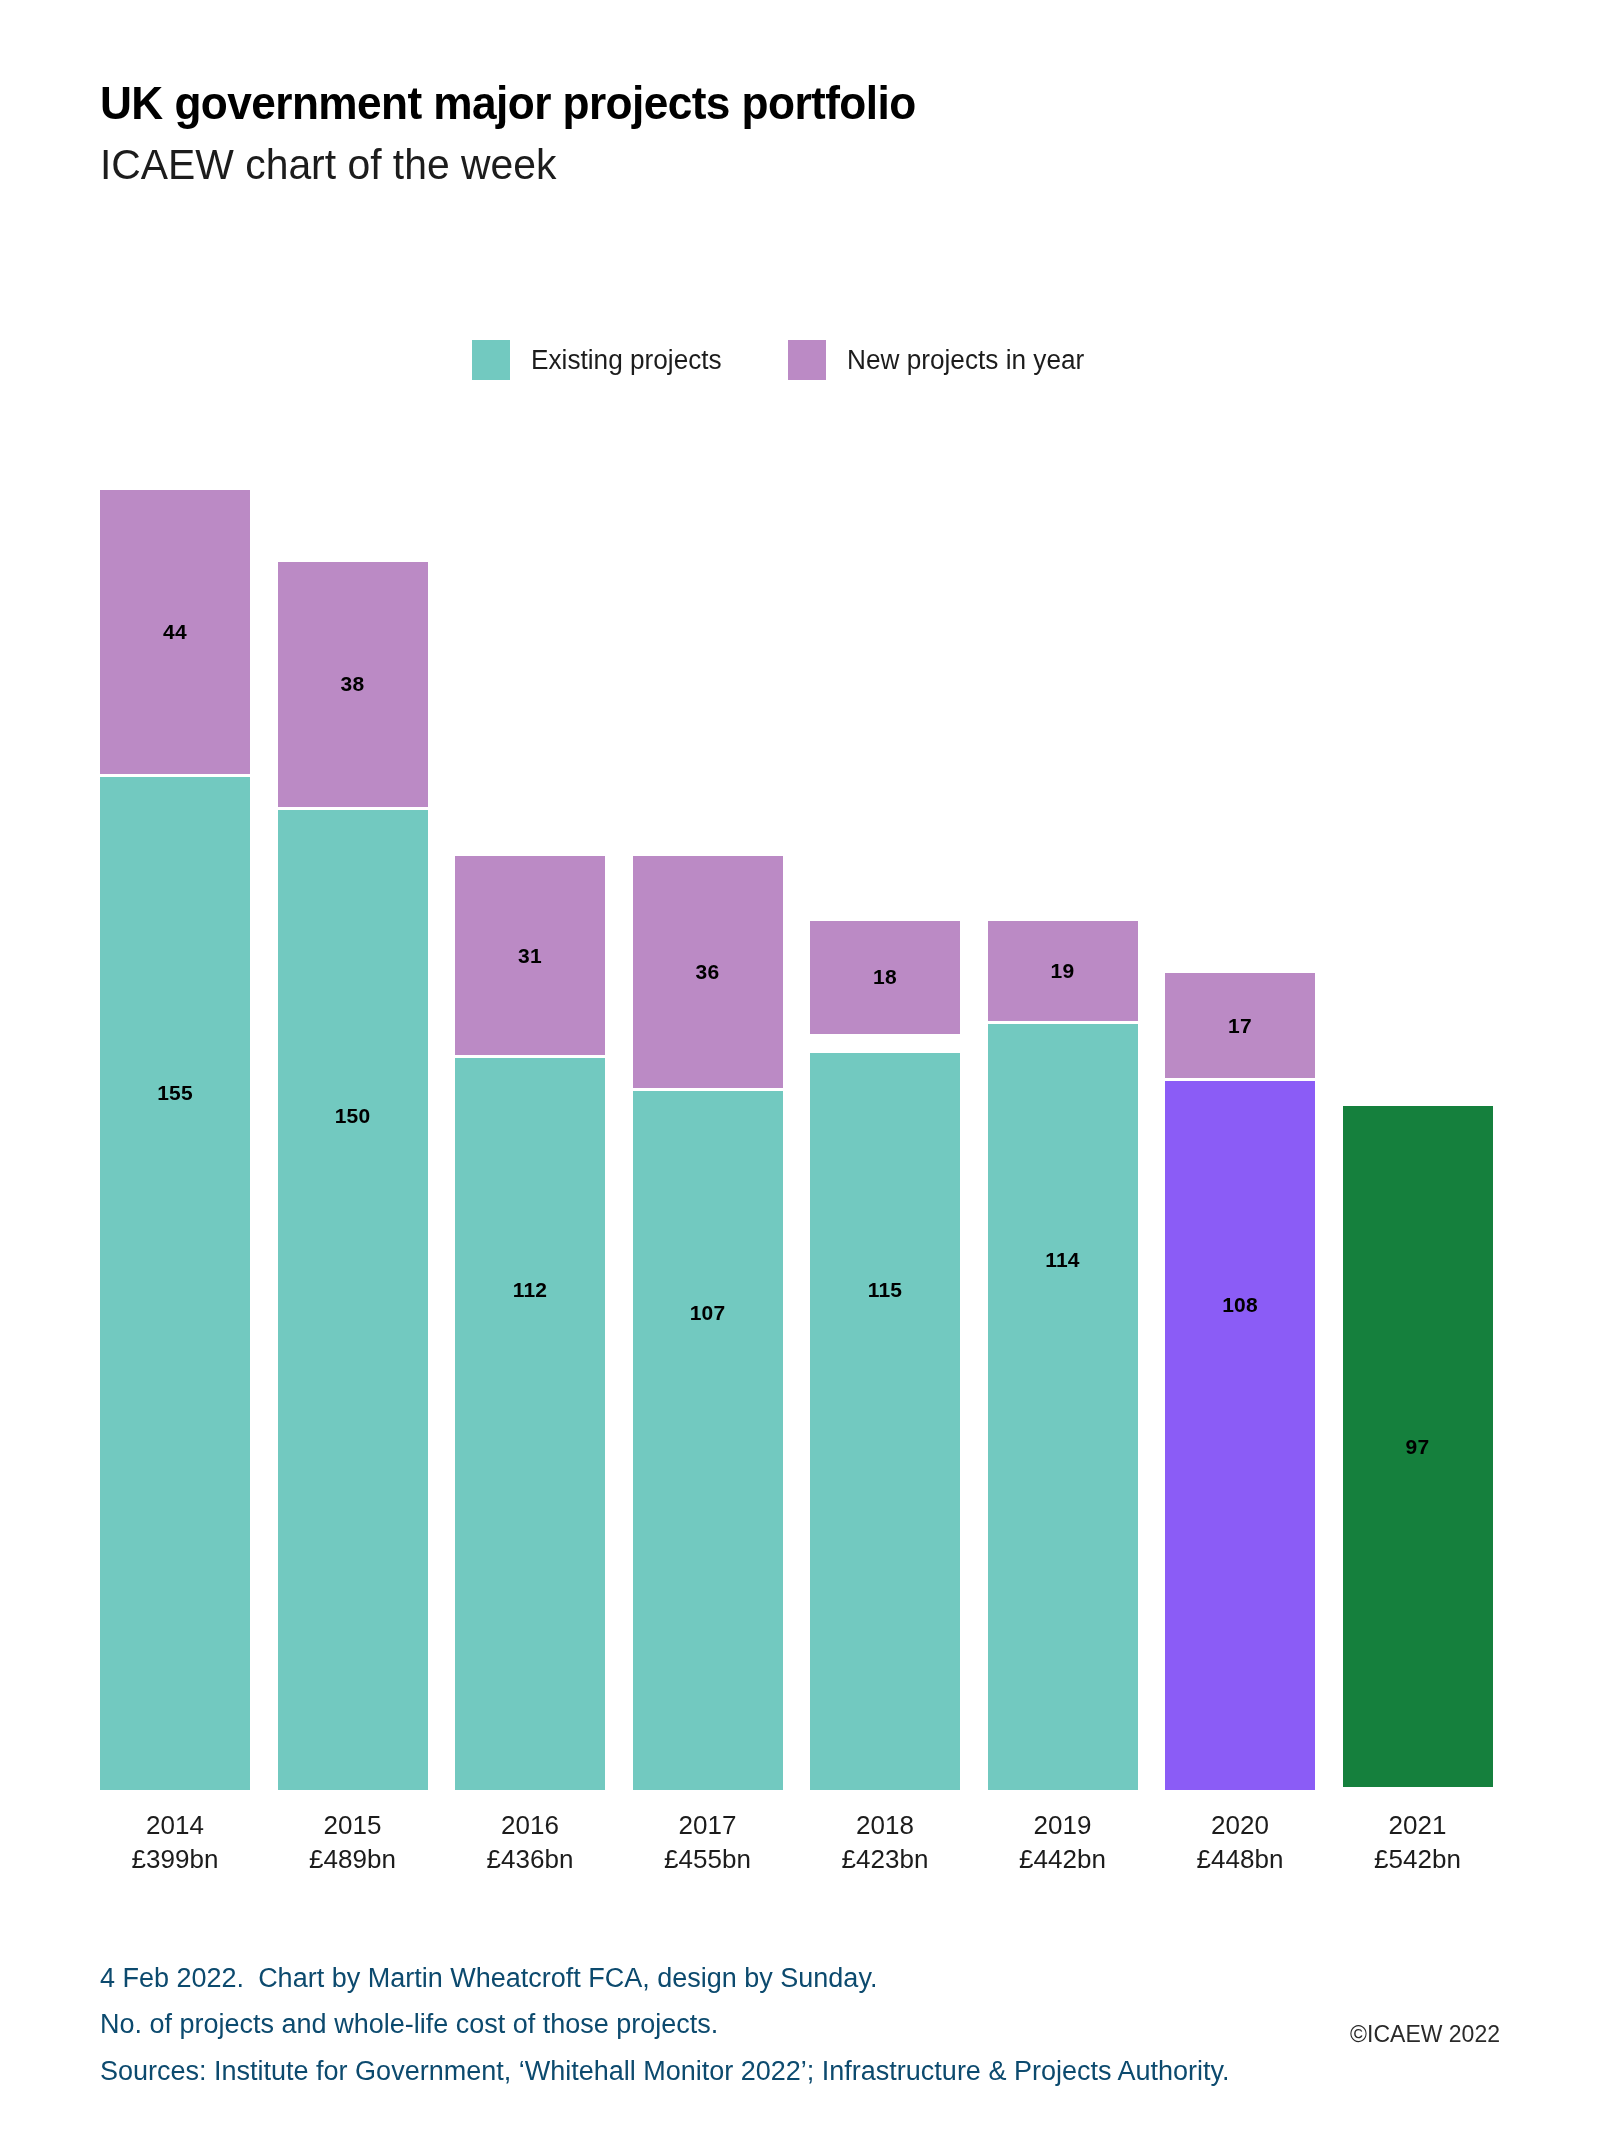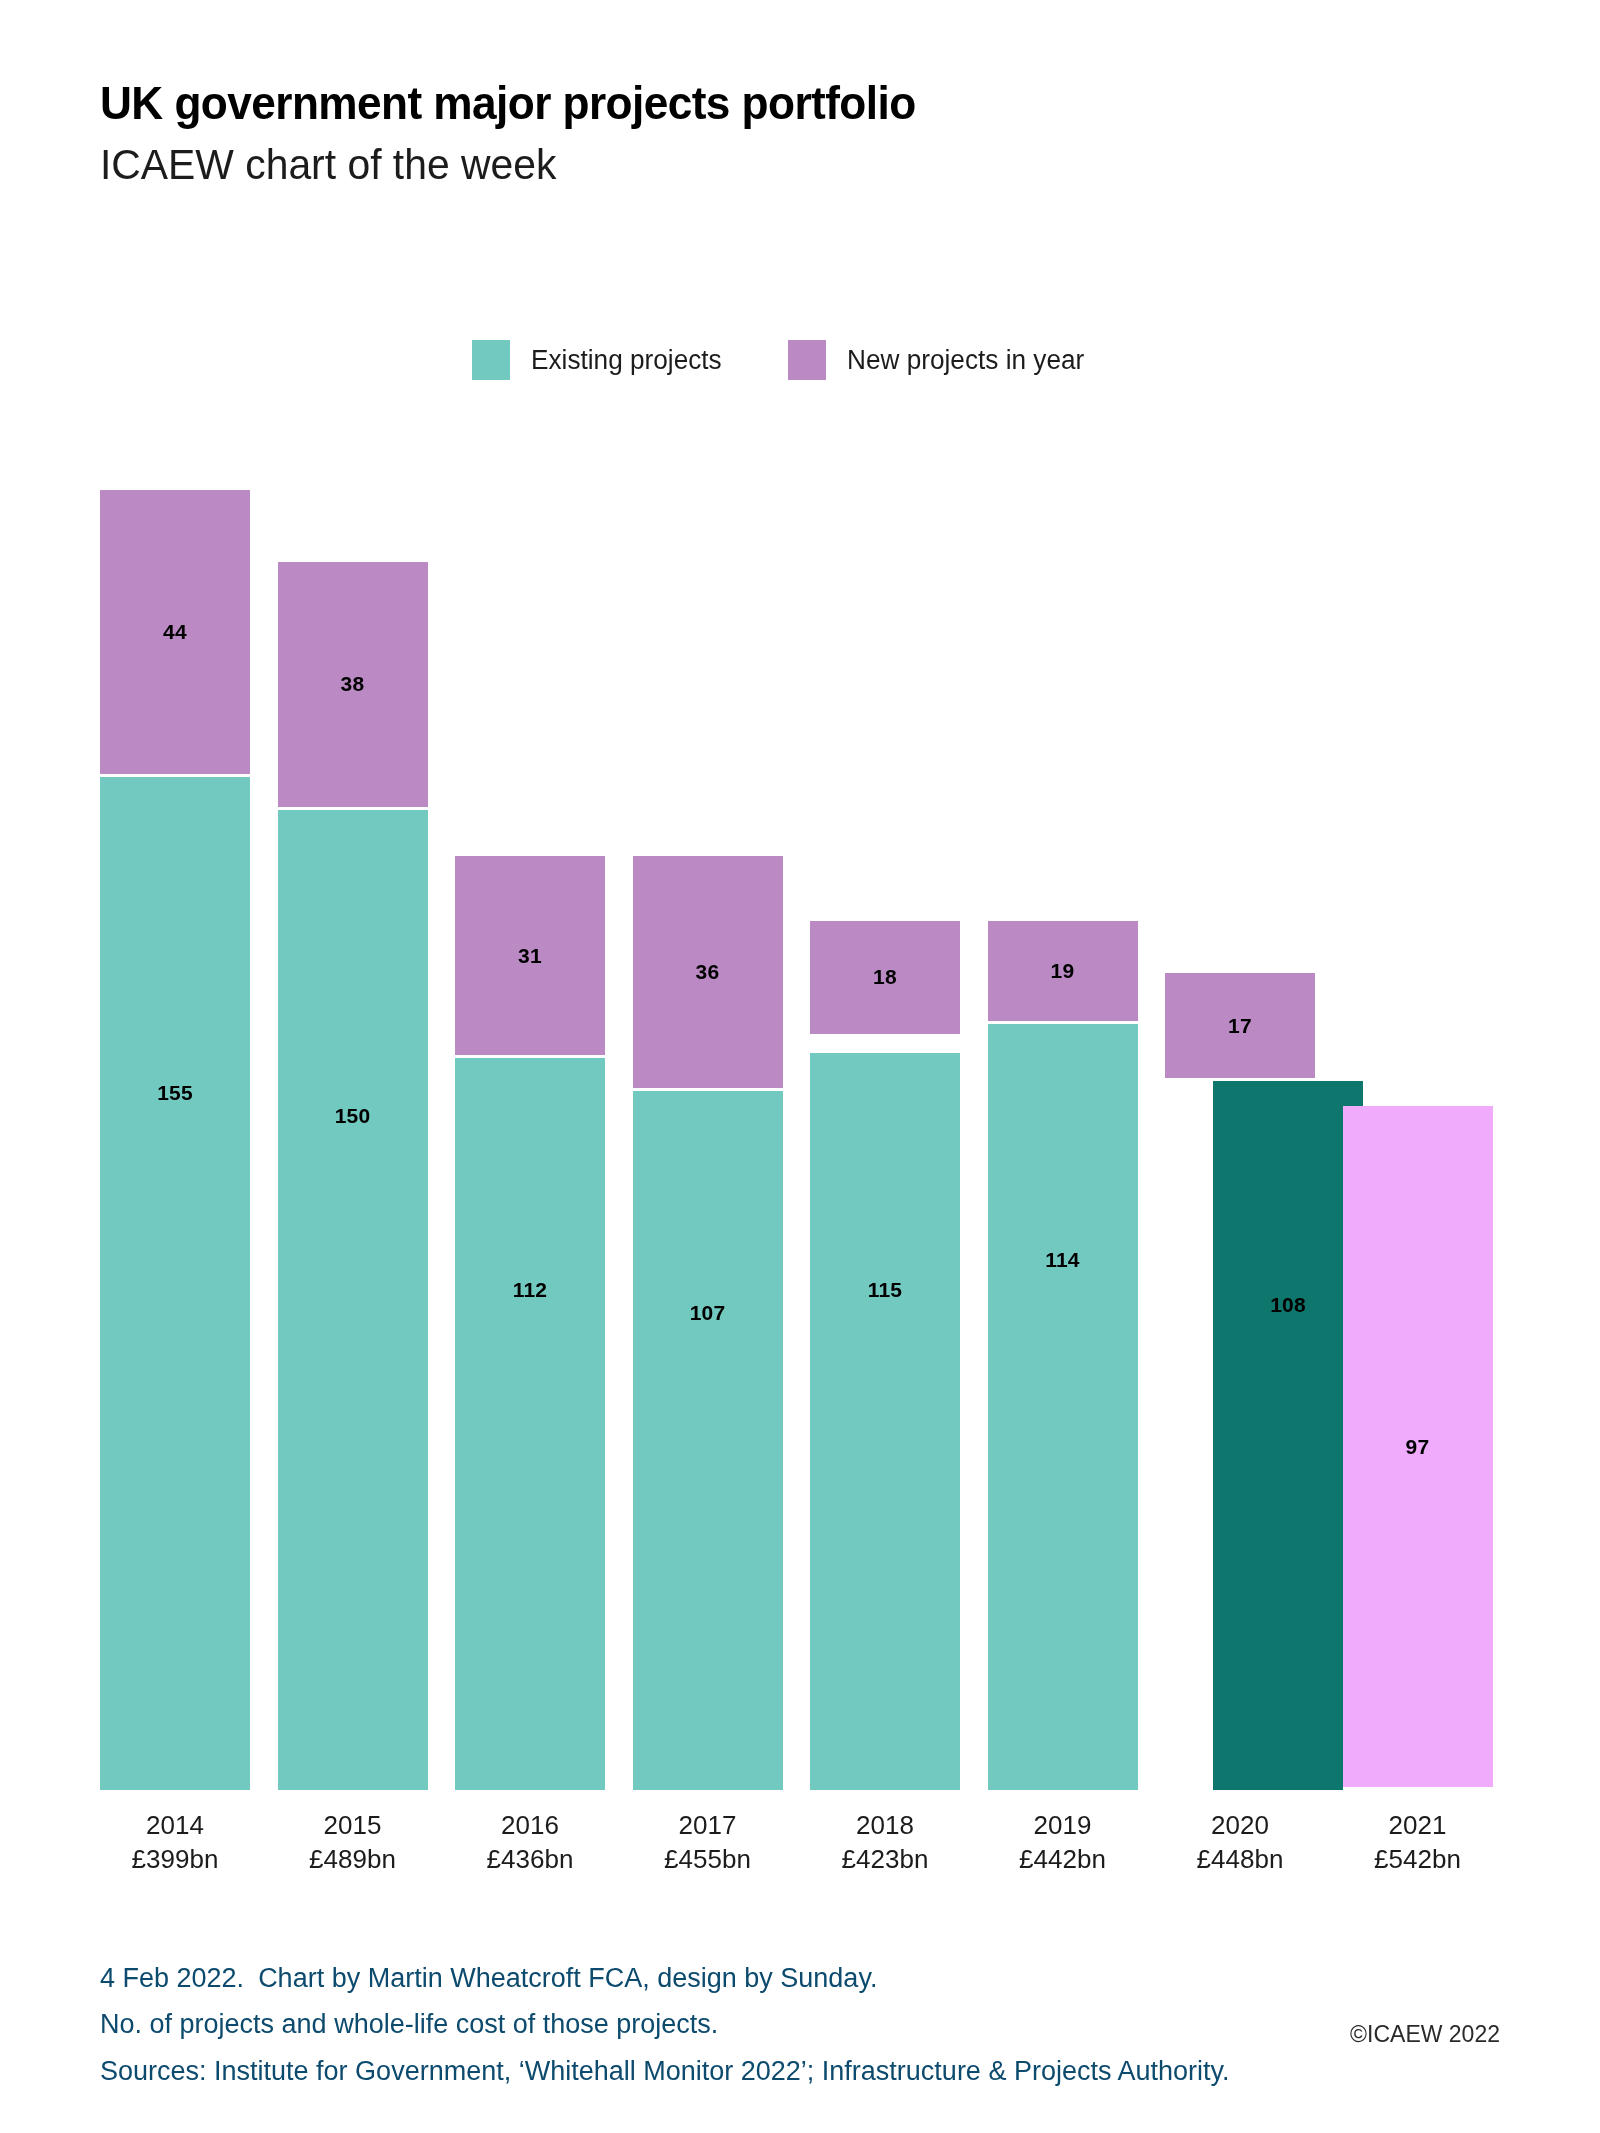--- a/index.html
+++ b/index.html
@@ -221,26 +221,26 @@
           <span class="seg-value" style="top: 50%; transform: translateY(-50%);">19</span>
         </div>
         <div class="seg seg-existing" style="height: 928px; background: rgb(114, 201, 192);">
           <span class="seg-value" style="top: 223.417px;">114</span>
         </div>
       </div>
       <div class="bar-group" style="left: 1065px; width: 150px; height: 816.583px;">
         <div class="seg seg-new" style="height: 111.055px; background: rgb(187, 138, 197);">
           <span class="seg-value" style="top: 50%; transform: translateY(-50%);">17</span>
         </div>
-        <div class="seg seg-existing" style="height: 729px; background: #0f766e; margin-left: 48px;">
+        <div class="seg seg-existing" style="height: 729px; background: #8b5cf6;">
           <span class="seg-value" style="top: 211.658px;">108</span>
         </div>
       </div>
       <div class="bar-group" style="left: 1242.5px; width: 150px; height: 1202.01px;">
-        <div class="seg seg-new" style="height: 684px; background: #f0abfc;">
+        <div class="seg seg-new" style="height: 684px; background: #15803d;">
           <span class="seg-value" style="top: 50%; transform: translateY(-50%);">97</span>
         </div>
       </div>
     </div>
 
   <div class="xaxis" id="xaxis">
       <div class="xtick" style="left: 0px;">
         <span class="yr">2014</span>
         <span class="cost">£399bn</span>
       </div>

